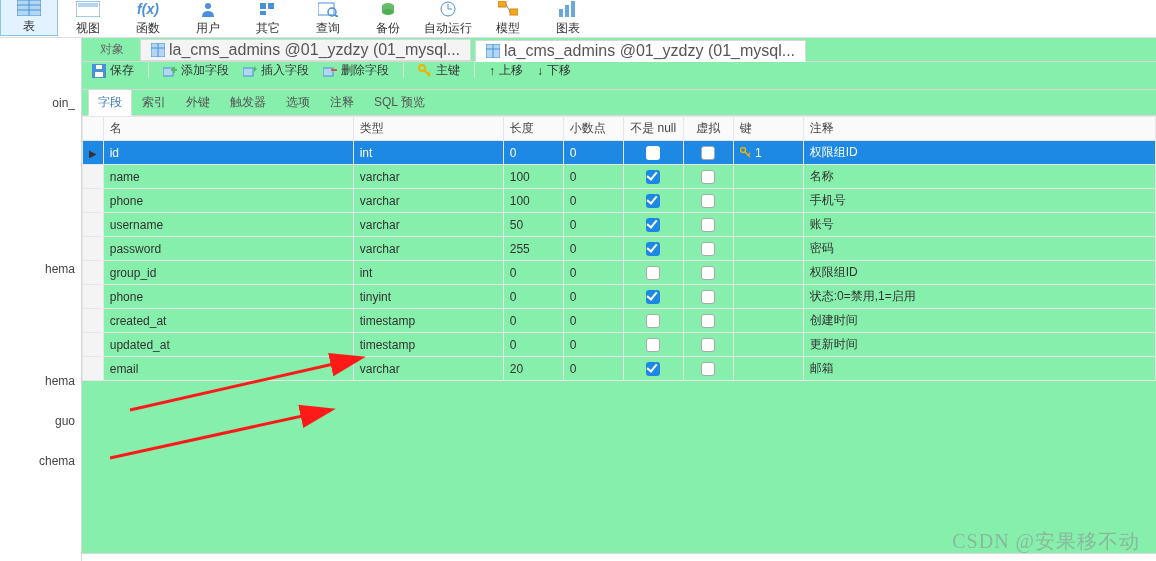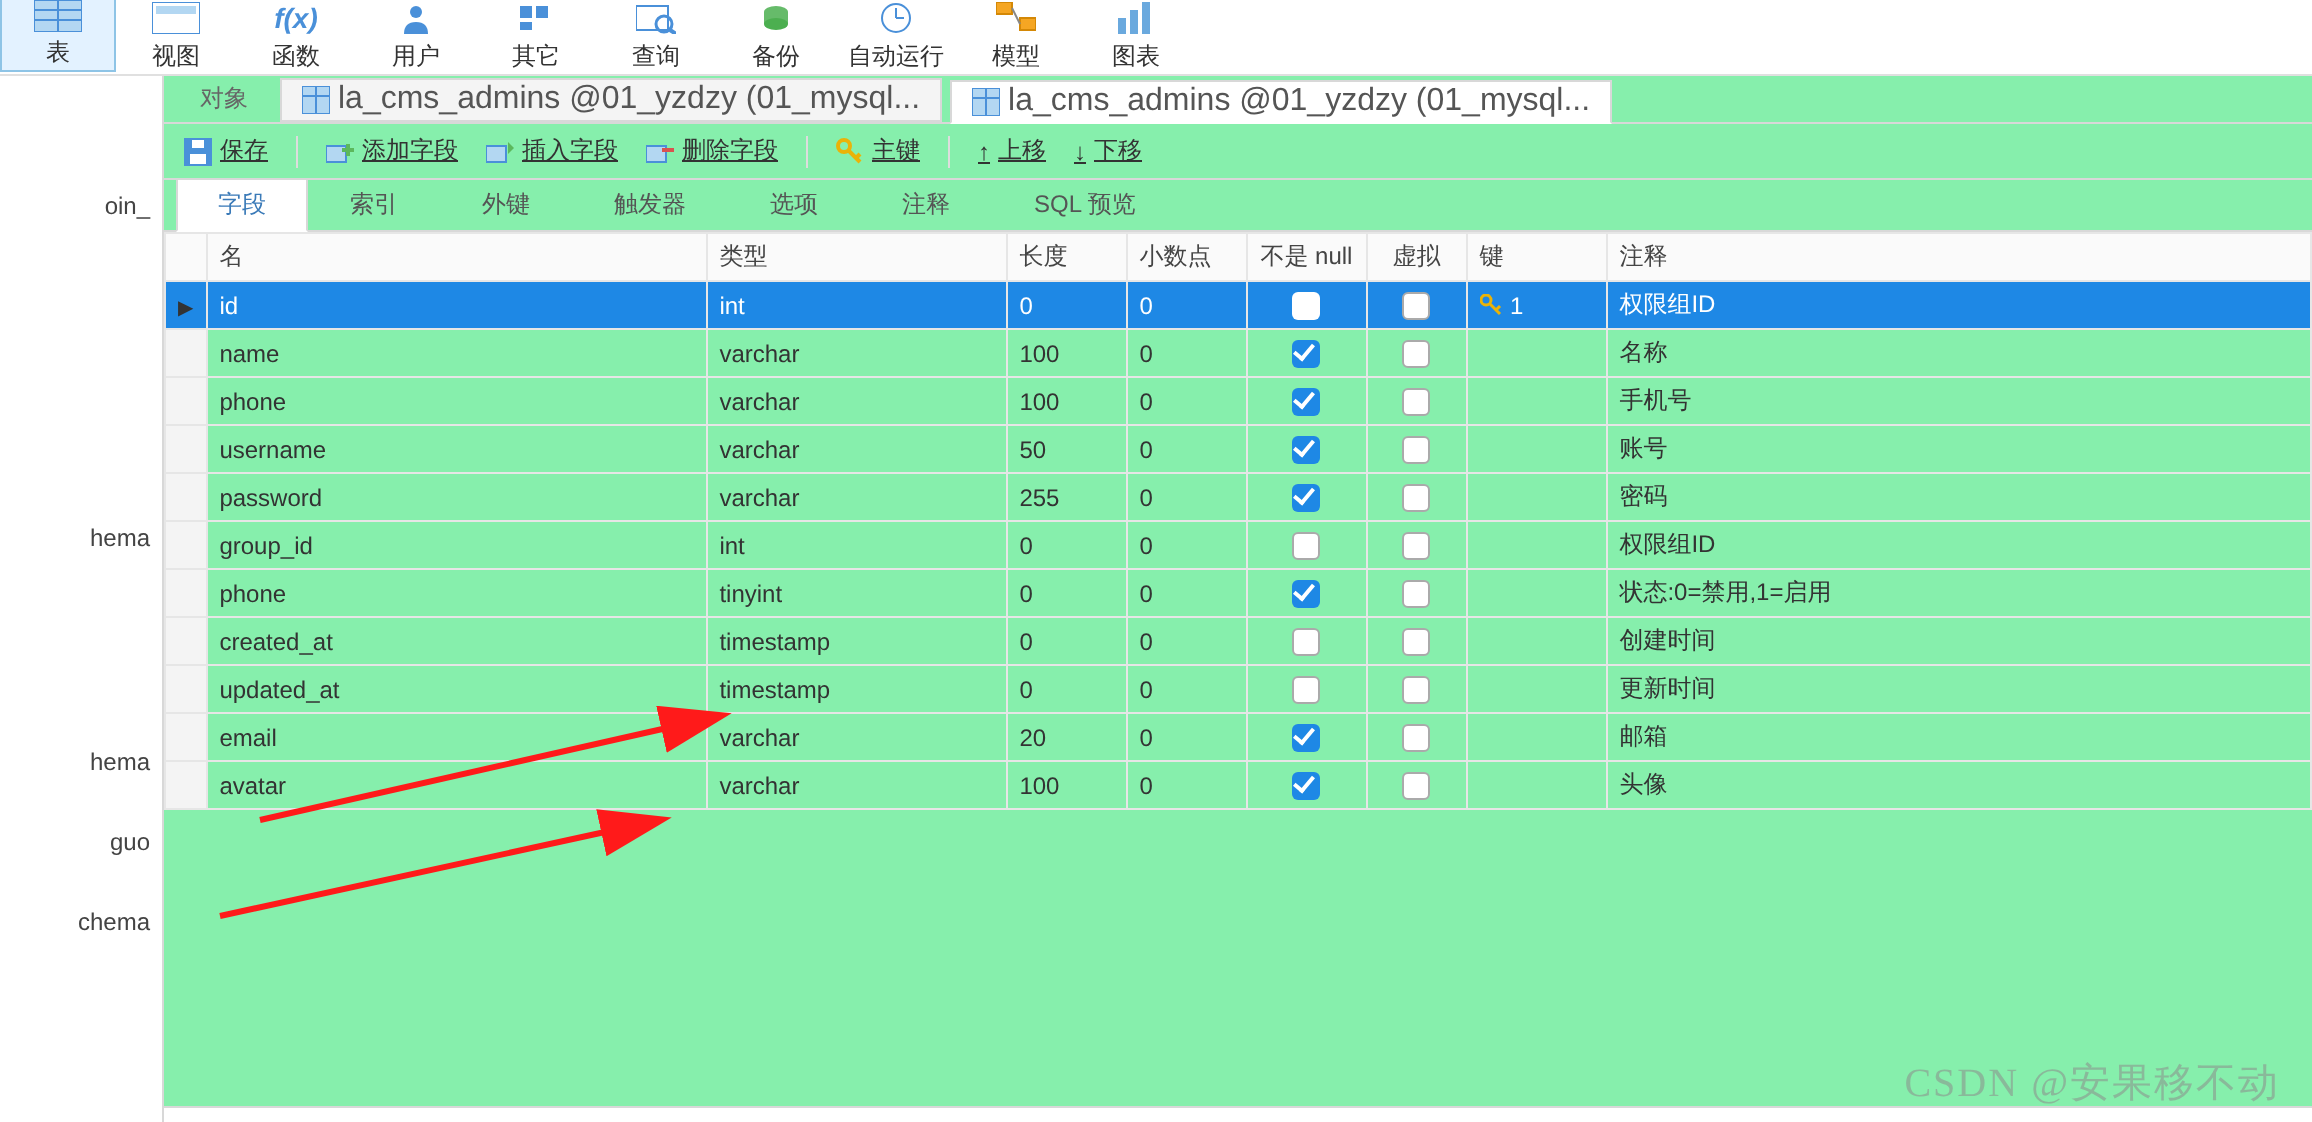--- a/index.html
+++ b/index.html
@@ -21,27 +21,27 @@
 .main { position:absolute; left:82px; top:38px; right:0; bottom:0; background:#86efac; }
 
 
 .tabstrip { height:24px; display:flex; align-items:center; border-bottom:1px solid #d8d8d8; padding-left:6px; }
 .obj-tab { padding:4px 12px; color:#666; }
 .file-tab { display:flex; align-items:center; height:22px; padding:0 10px; border:1px solid #d8d8d8; background:#f4f4f4; margin-left:4px; font-size:16px; color:#555; gap:4px; }
 .file-tab.active { background:#fff; border-bottom:1px solid #fff; position:relative; top:1px; }
 .tab-icon { width:14px; height:14px; }
 
 
-.toolbar2 { height:28px; display:flex; align-items:center; gap:14px; padding:0 10px; border-bottom:1px solid #d8d8d8; font-size:12px;text-decoration:underline; }
+.toolbar2 { height:28px; display:flex; align-items:flex-start; gap:14px; padding:0 10px; border-bottom:1px solid #d8d8d8; font-size:12px; }
 .tb-btn { display:flex; align-items:center; gap:4px; color:#333; cursor:pointer; }
 .tb-sep { width:1px; height:16px; background:#ddd; }
 
 
 .subtabs { height:26px; display:flex; align-items:flex-end; gap:0; padding-left:6px; border-bottom:1px solid #d8d8d8; }
-.subtab { padding:4px 20px; color:#555; cursor:pointer; border:1px solid transparent; border-bottom:none; }
+.subtab { padding:4px 9px; color:#555; cursor:pointer; border:1px solid transparent; border-bottom:none; }
 .subtab.active { color:#3a7ab8; border:1px solid #d8d8d8; border-bottom:1px solid #fff; position:relative; top:1px; background:#fff; }
 
 
 .grid { position:absolute; left:0; right:0; top:78px; bottom:8px; overflow:auto; }
 .grid table { border-collapse:collapse; width:100%; }
 .grid th, .grid td { border:1px solid #e6e6e6; padding:3px 6px; text-align:left; font-weight:normal; font-size:12px; height:22px; }
 .grid th { background:#fafafa; color:#444; position:sticky; top:0; }
 .grid td.center, .grid th.center { text-align:center; }
 .grid tr.selected td { background:#1e88e5; color:#fff; }
 .grid tr.selected td .chk-on { background:#fff; }
@@ -400,31 +400,20 @@
             <td class="row-ind"></td>
             <td>email</td>
             <td>varchar</td>
             <td>20</td>
             <td>0</td>
             <td class="center"><span class="chk-on"></span></td>
             <td class="center"><span class="chk"></span></td>
             <td></td>
             <td>邮箱</td>
           </tr>
-          <tr>
-            <td class="row-ind"></td>
-            <td>avatar</td>
-            <td>varchar</td>
-            <td>100</td>
-            <td>0</td>
-            <td class="center"><span class="chk-on"></span></td>
-            <td class="center"><span class="chk"></span></td>
-            <td></td>
-            <td>头像</td>
-          </tr>
         </tbody>
     </table>
   </div>
 
   <div class="bottombar"></div>
 </div>
 
 <svg class="arrow-svg" style="left:120px;top:340px" width="260" height="80">
   <defs>
       <marker id="ah1" markerWidth="12" markerHeight="12" refX="10" refY="4" orient="auto">

